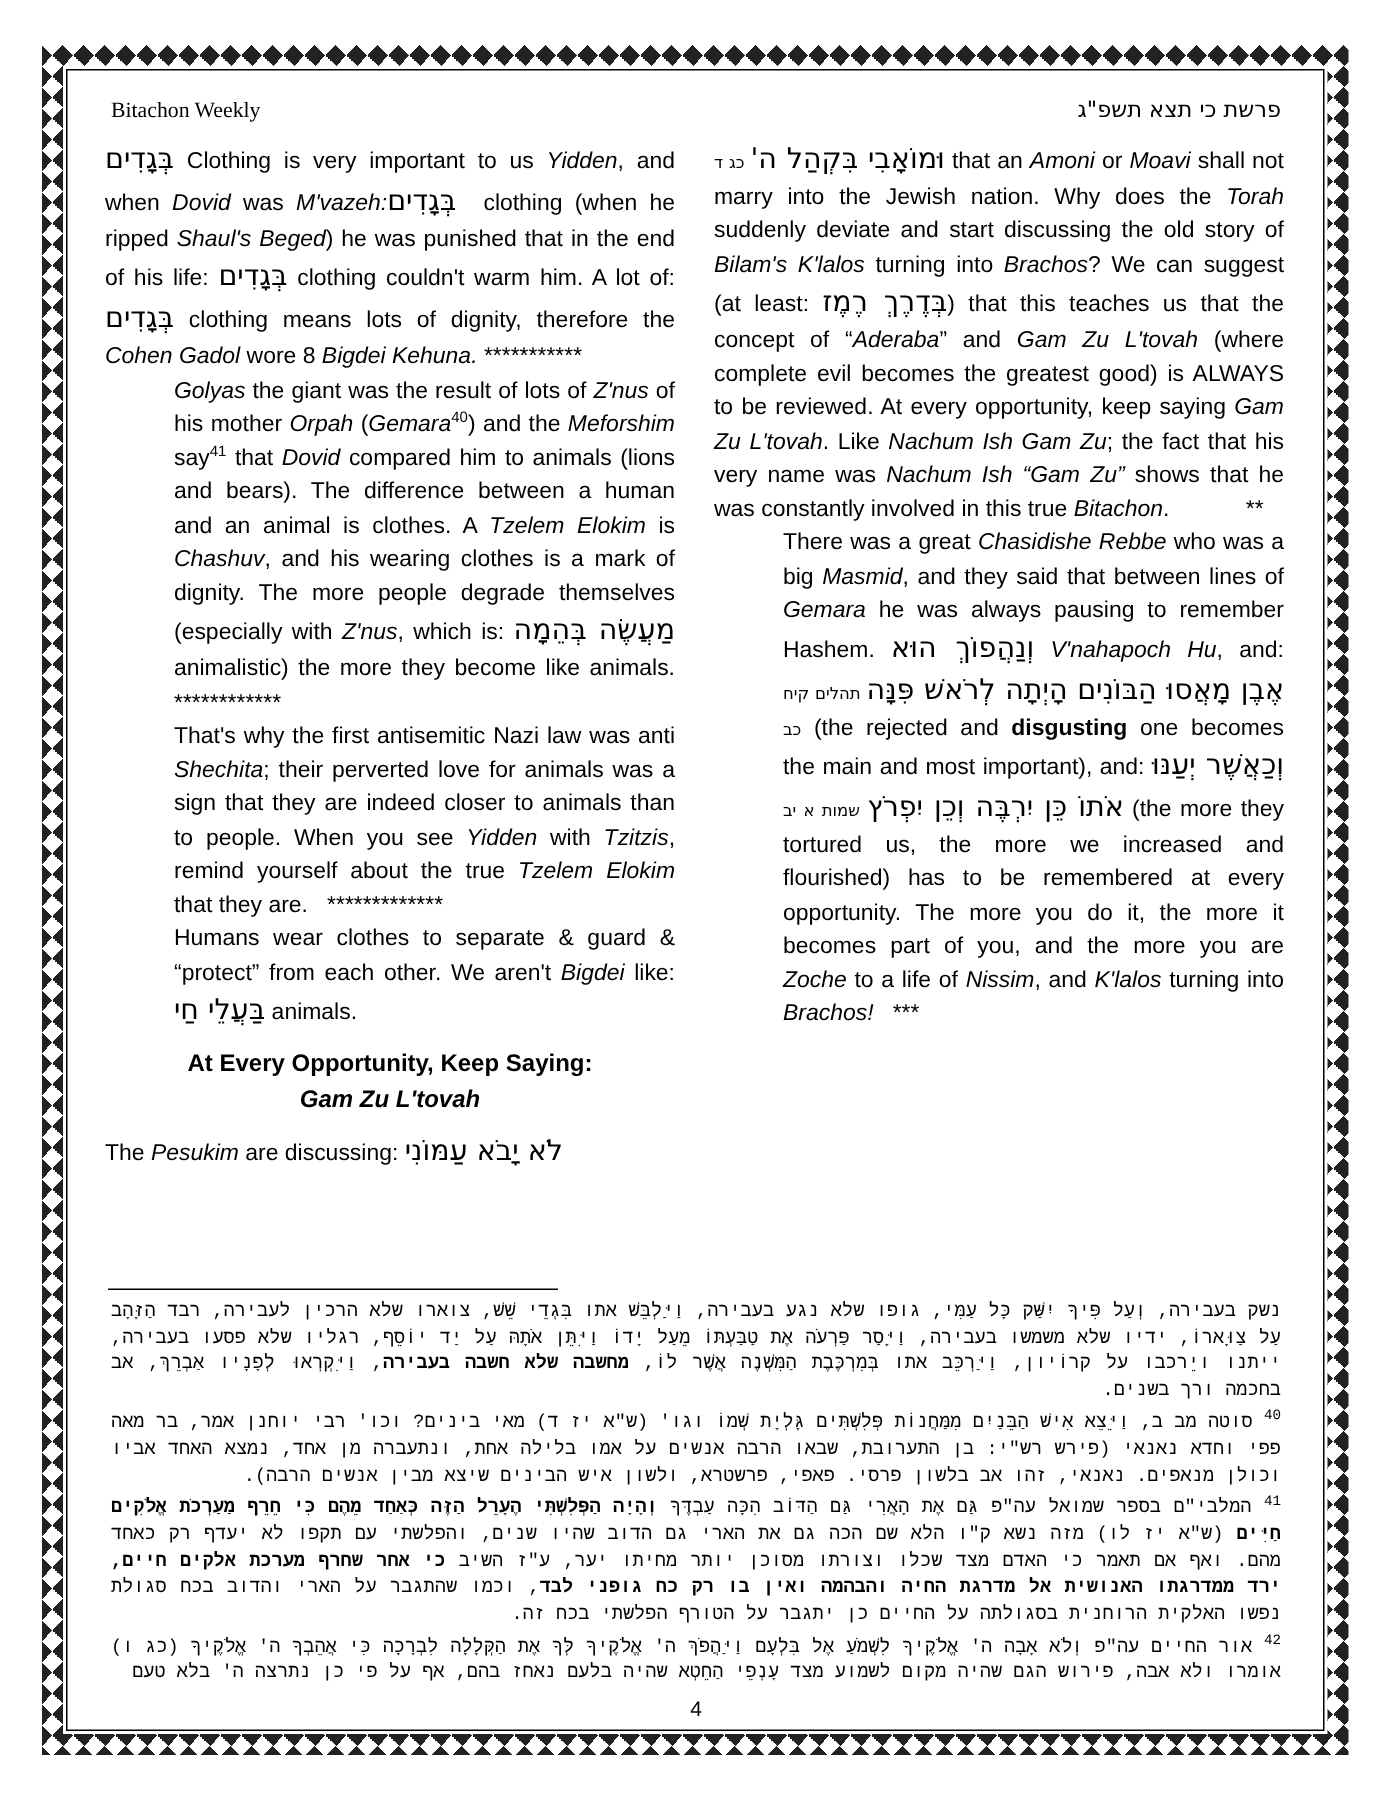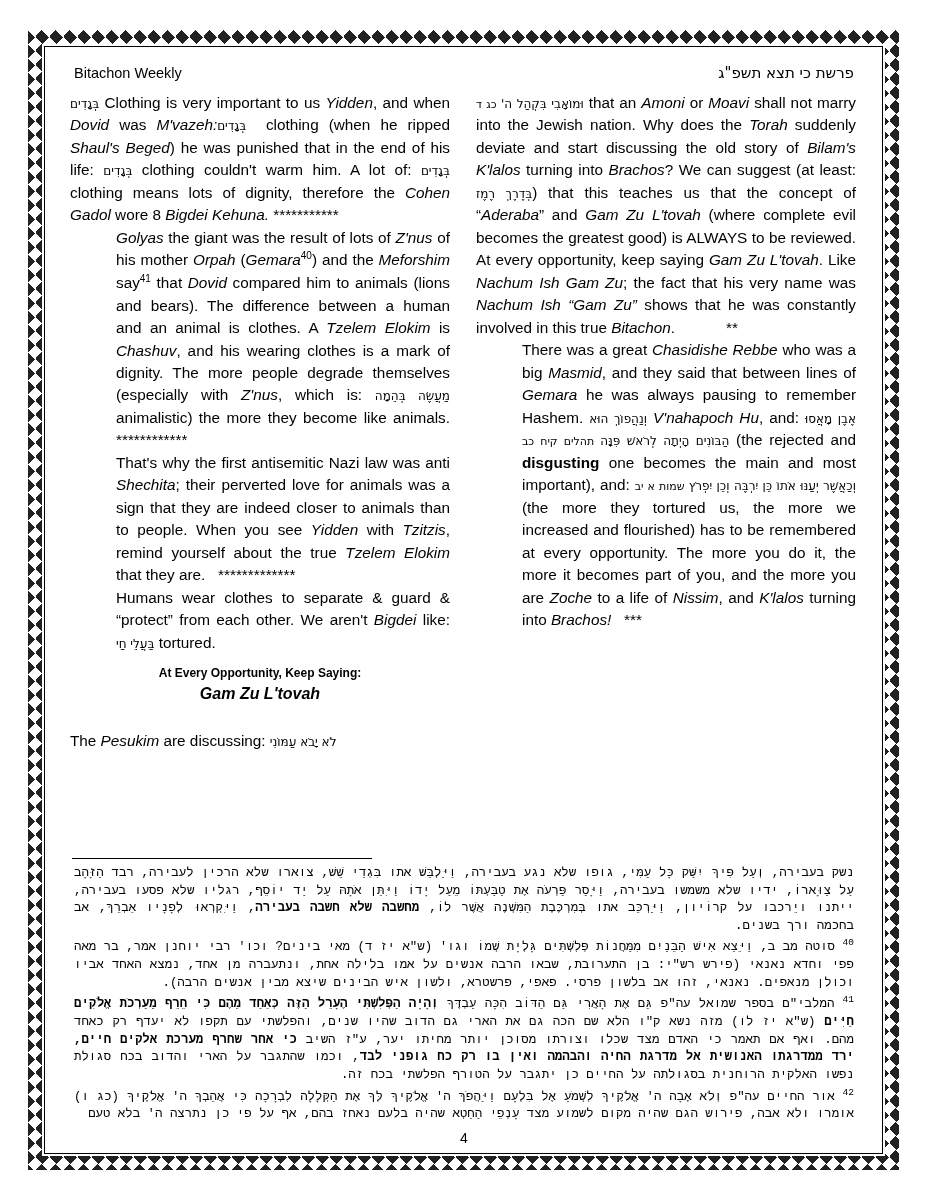--- a/index.html
+++ b/index.html
@@ -57,21 +57,21 @@
   }
 
   
   .runhead {
     display: flex;
     justify-content: space-between;
     align-items: baseline;
     font-size: 14.5px;
     padding: 4px 4px 10px 4px;
   }
-  .runhead .left { font-family: Liberation Sans, sans-serif; text-align: right; }
+  .runhead .left { font-family: Liberation Serif, serif; text-align: right; }
   .runhead .right {
     direction: rtl;
     font-family: "DejaVu Sans", sans-serif;
     font-size: 15px;
   }
 
   
   .columns {
     display: flex;
     gap: 26px;
@@ -84,21 +84,21 @@
     text-align: justify;
     text-justify: inter-word;
   }
   .col p { margin: 0 0 0 0; }
   .col p + p { margin-top: 0px; margin-left: 46px; }
   i, .it { }
   .heb {
     font-family: "DejaVu Sans", sans-serif;
     direction: rtl;
     unicode-bidi: embed;
-    font-size: 12px;
+    font-size: 19px;
   }
   .heb-small {
     font-family: "DejaVu Sans", sans-serif;
     direction: rtl;
     unicode-bidi: embed;
     font-size: 11px;
   }
   sup { font-size: 10px; vertical-align: super; }
   .stars { letter-spacing: 0px; }
   .bold { font-weight: bold; }
@@ -109,21 +109,21 @@
     line-height: 1.5;
     margin-top: 10px;
   }
   .centerhead .heb-title {
     font-family: "DejaVu Sans", sans-serif;
     direction: rtl;
     font-size: 17px;
     font-weight: bold;
   }
   .centerhead .en-title {
-    font-size: 12px;
+    font-size: 16px;
     font-weight: bold;
   }
   .centerhead .en-title2 {
     font-size: 16px;
     font-weight: bold;
     font-style: italic;
   }
 
   
   .fn-rule {
@@ -170,28 +170,28 @@
 
     <div class="columns">
 
       <div class="col">
         <p><span class="heb">בְּגָדִים</span><span> Clothing is very important to us </span><i>Yidden</i><span>, and when </span><i>Dovid</i><span> was </span><i>M'vazeh:</i><span class="heb"> בְּגָדִים</span><span> clothing (when he ripped </span><i>Shaul's Beged</i><span>) he was punished that in the end of his life: </span><span class="heb">בְּגָדִים</span><span> clothing couldn't warm him. A lot of: </span><span class="heb">בְּגָדִים</span><span> clothing means lots of dignity, therefore the </span><i>Cohen Gadol</i><span> wore 8 </span><i>Bigdei Kehuna.</i> <span class="stars">***********</span></p>
 
         <p><i>Golyas</i><span> the giant was the result of lots of </span><i>Z'nus</i><span> of his mother </span><i>Orpah</i><span> (</span><i>Gemara</i><sup>40</sup><span>) and the </span><i>Meforshim</i><span> say</span><sup>41</sup><span> that </span><i>Dovid</i><span> compared him to animals (lions and bears). The difference between a human and an animal is clothes. A </span><i>Tzelem Elokim</i><span> is </span><i>Chashuv</i><span>, and his wearing clothes is a mark of dignity. The more people degrade themselves (especially with </span><i>Z'nus</i><span>, which is: </span><span class="heb">מַעֲשֶׂה בְּהֵמָה</span><span> animalistic) the more they become like animals.</span> <span class="stars">************</span></p>
 
         <p><span>That's why the first antisemitic Nazi law was anti </span><i>Shechita</i><span>; their perverted love for animals was a sign that they are indeed closer to animals than to people. When you see </span><i>Yidden</i><span> with </span><i>Tzitzis</i><span>, remind yourself about the true </span><i>Tzelem Elokim</i><span> that they are.</span>&nbsp;&nbsp;&nbsp;<span class="stars">*************</span></p>
 
-        <p><span>Humans wear clothes to separate &amp; guard &amp; “protect” from each other. We aren't </span><i>Bigdei</i><span> like: </span><span class="heb">בַּעֲלֵי חַי</span><span> tortured.</span></p>
+        <p><span>Humans wear clothes to separate &amp; guard &amp; “protect” from each other. We aren't </span><i>Bigdei</i><span> like: </span><span class="heb">בַּעֲלֵי חַי</span><span> animals.</span></p>
 
         <div class="centerhead">
           <div class="en-title">At Every Opportunity, Keep Saying:</div>
           <div class="en-title2">Gam Zu L'tovah</div>
         </div>
 
-        <p style="margin-top:24px"><span>The </span><i>Pesukim</i><span> are discussing:  </span><span class="heb">לֹא יָבֹא עַמּוֹנִי</span></p>
+        <p style="margin-top:8px"><span>The </span><i>Pesukim</i><span> are discussing:  </span><span class="heb">לֹא יָבֹא עַמּוֹנִי</span></p>
       </div>
 
       <div class="col">
         <p><span class="heb">וּמוֹאָבִי בִּקְהַל ה'</span><span class="heb-small"> כג ד</span><span> that an </span><i>Amoni</i><span> or </span><i>Moavi</i><span> shall not marry into the Jewish nation. Why does the </span><i>Torah</i><span> suddenly deviate and start discussing the old story of </span><i>Bilam's K'lalos</i><span> turning into </span><i>Brachos</i><span>? We can suggest (at least: </span><span class="heb">בְּדֶרֶךְ רֶמֶז</span><span>) that this teaches us that the concept of “</span><i>Aderaba</i><span>” and </span><i>Gam Zu L'tovah</i><span> (where complete evil becomes the greatest good) is ALWAYS to be reviewed. At every opportunity, keep saying </span><i>Gam Zu L'tovah</i><span>. Like </span><i>Nachum Ish Gam Zu</i><span>; the fact that his very name was </span><i>Nachum Ish “Gam Zu”</i><span> shows that he was constantly involved in this true </span><i>Bitachon</i><span>.</span>&nbsp;&nbsp;&nbsp;&nbsp;&nbsp;&nbsp;&nbsp;&nbsp;&nbsp;&nbsp;&nbsp;&nbsp;<span class="stars">**</span></p>
 
         <p><span>There was a great </span><i>Chasidishe Rebbe</i><span> who was a big </span><i>Masmid</i><span>, and they said that between lines of </span><i>Gemara</i><span> he was always pausing to remember Hashem. </span><span class="heb">וְנַהֲפוֹךְ הוּא</span><i> V'nahapoch Hu</i><span>, and: </span><span class="heb">אֶבֶן מָאֲסוּ הַבּוֹנִים הָיְתָה לְרֹאשׁ פִּנָּה</span><span class="heb-small"> תהלים קיח כב</span><span> (the rejected and </span><b class="bold">disgusting</b><span> one becomes the main and most important), and: </span><span class="heb">וְכַאֲשֶׁר יְעַנּוּ אֹתוֹ כֵּן יִרְבֶּה וְכֵן יִפְרֹץ</span><span class="heb-small"> שמות א יב</span><span> (the more they tortured us, the more we increased and flourished) has to be remembered at every opportunity. The more you do it, the more it becomes part of you, and the more you are </span><i>Zoche</i><span> to a life of </span><i>Nissim</i><span>, and </span><i>K'lalos</i><span> turning into </span><i>Brachos!</i>&nbsp;&nbsp;&nbsp;<span class="stars">***</span></p>
 
       </div>
     </div>
 

